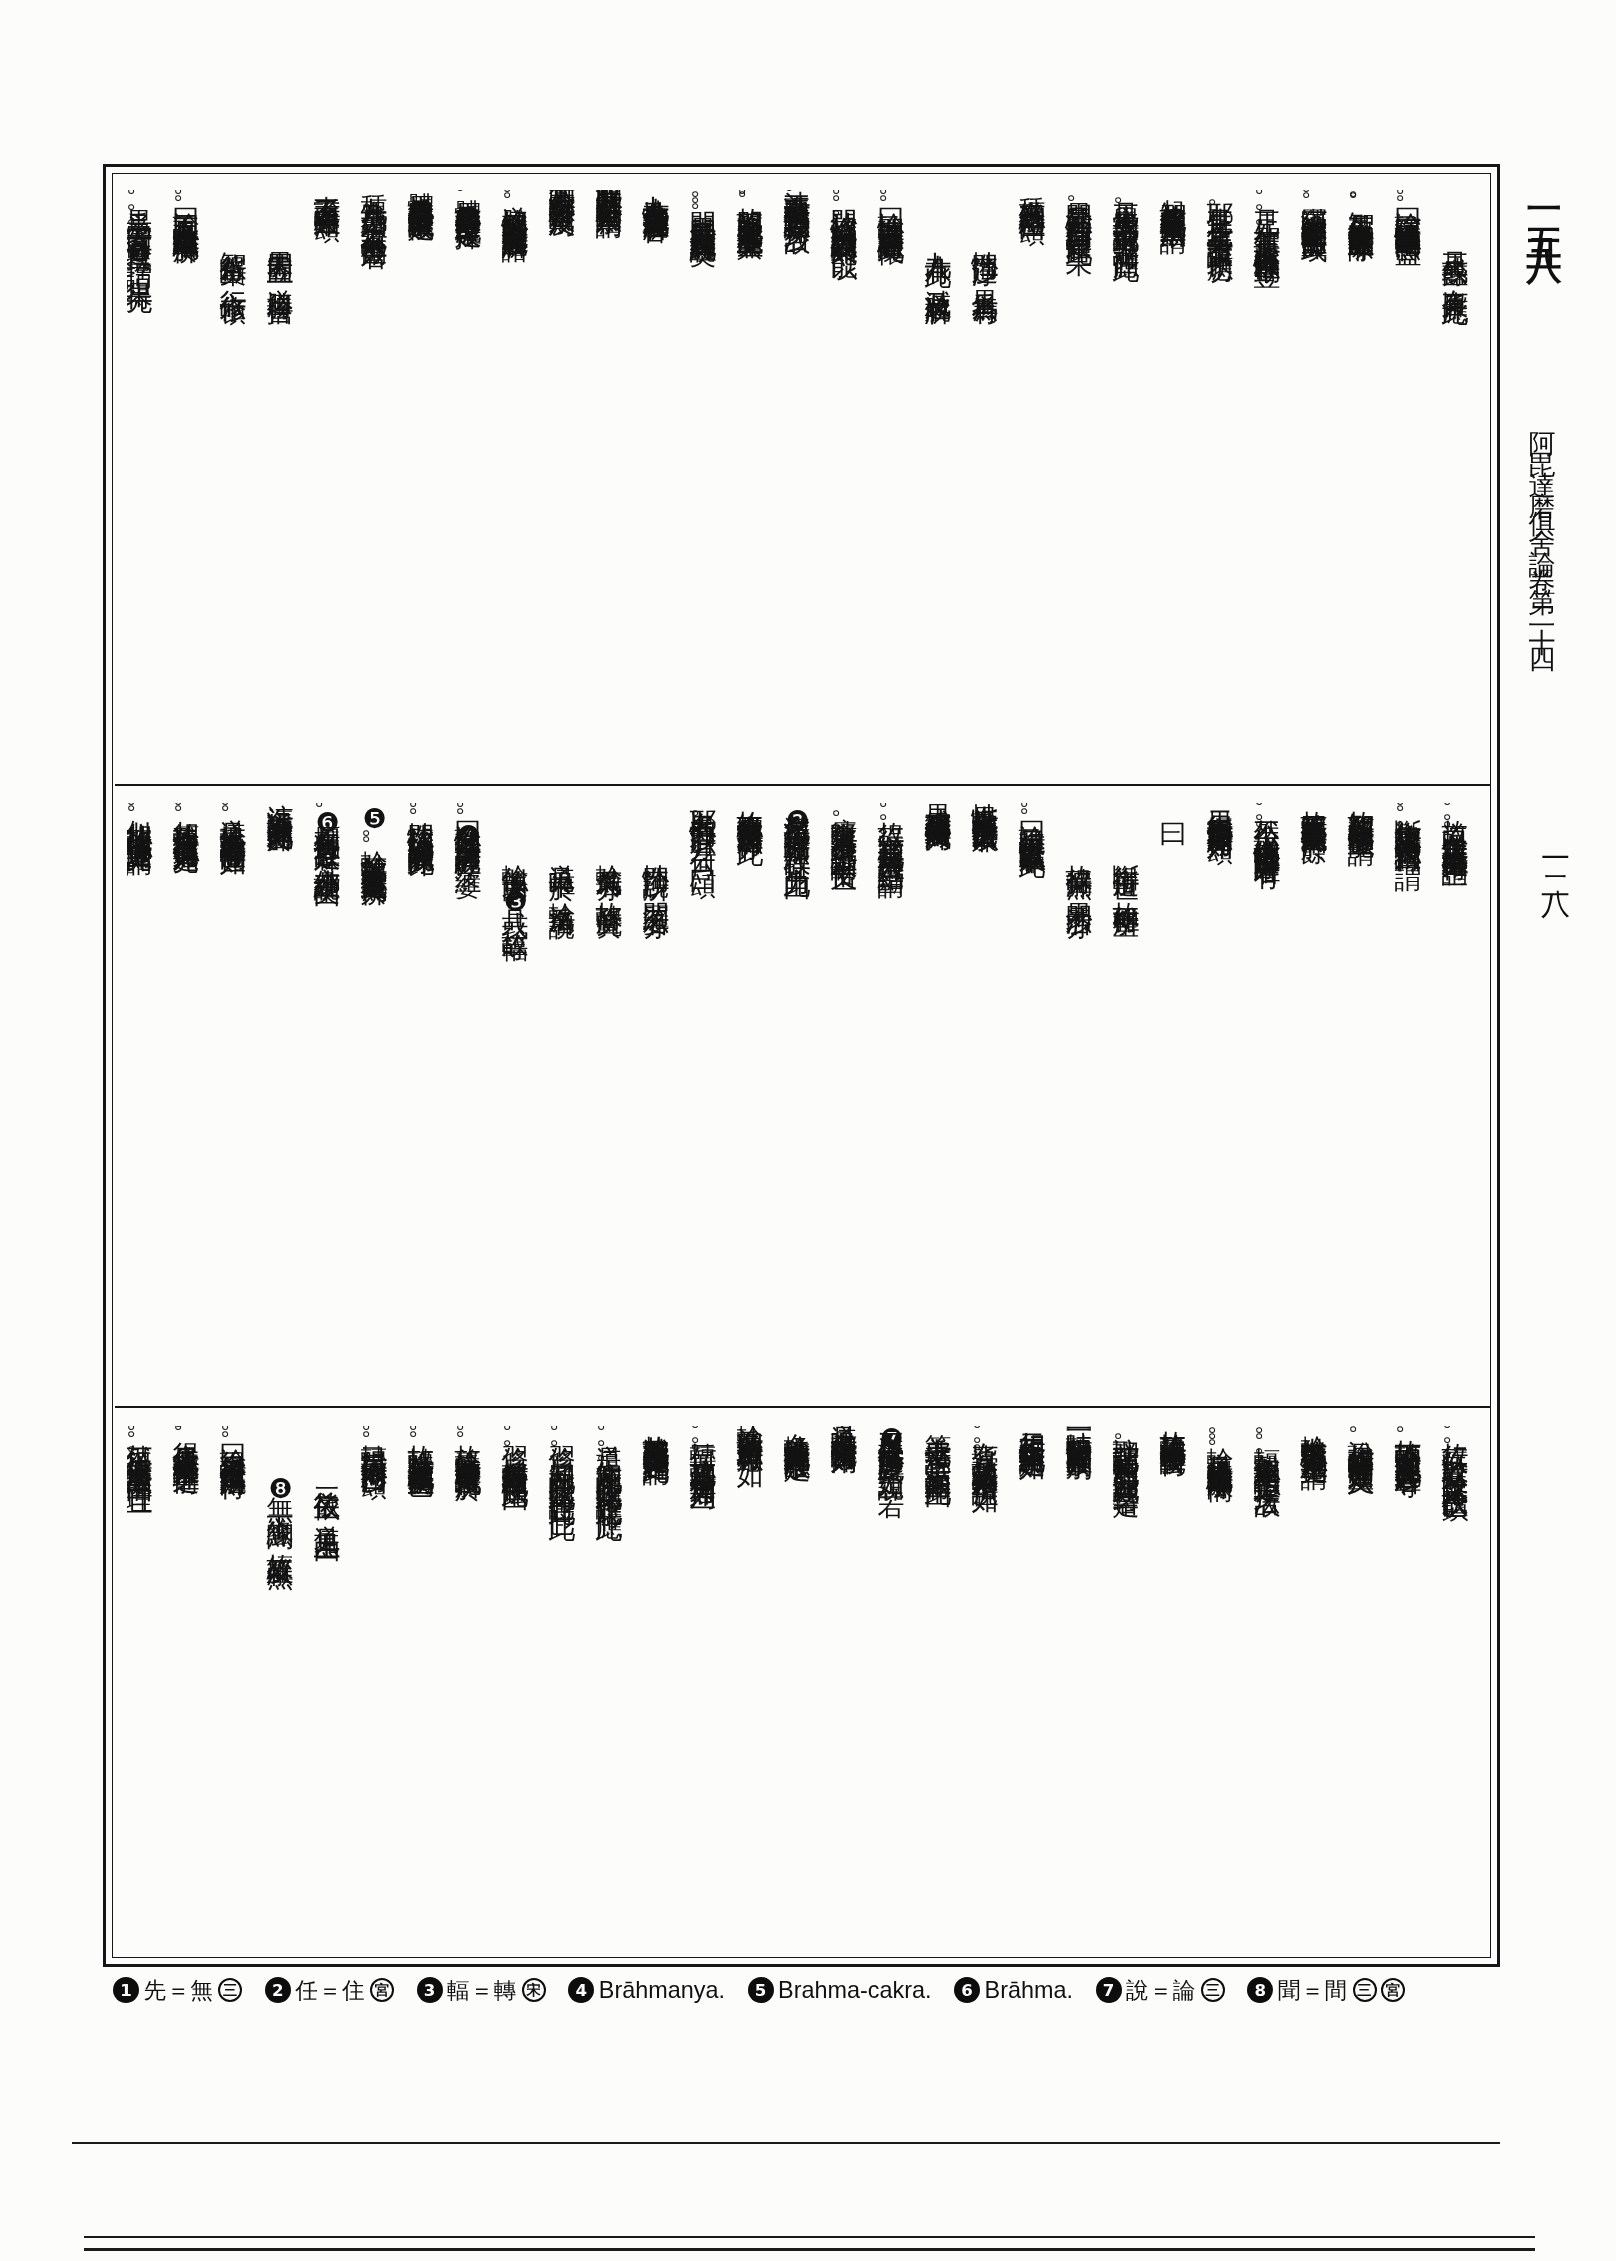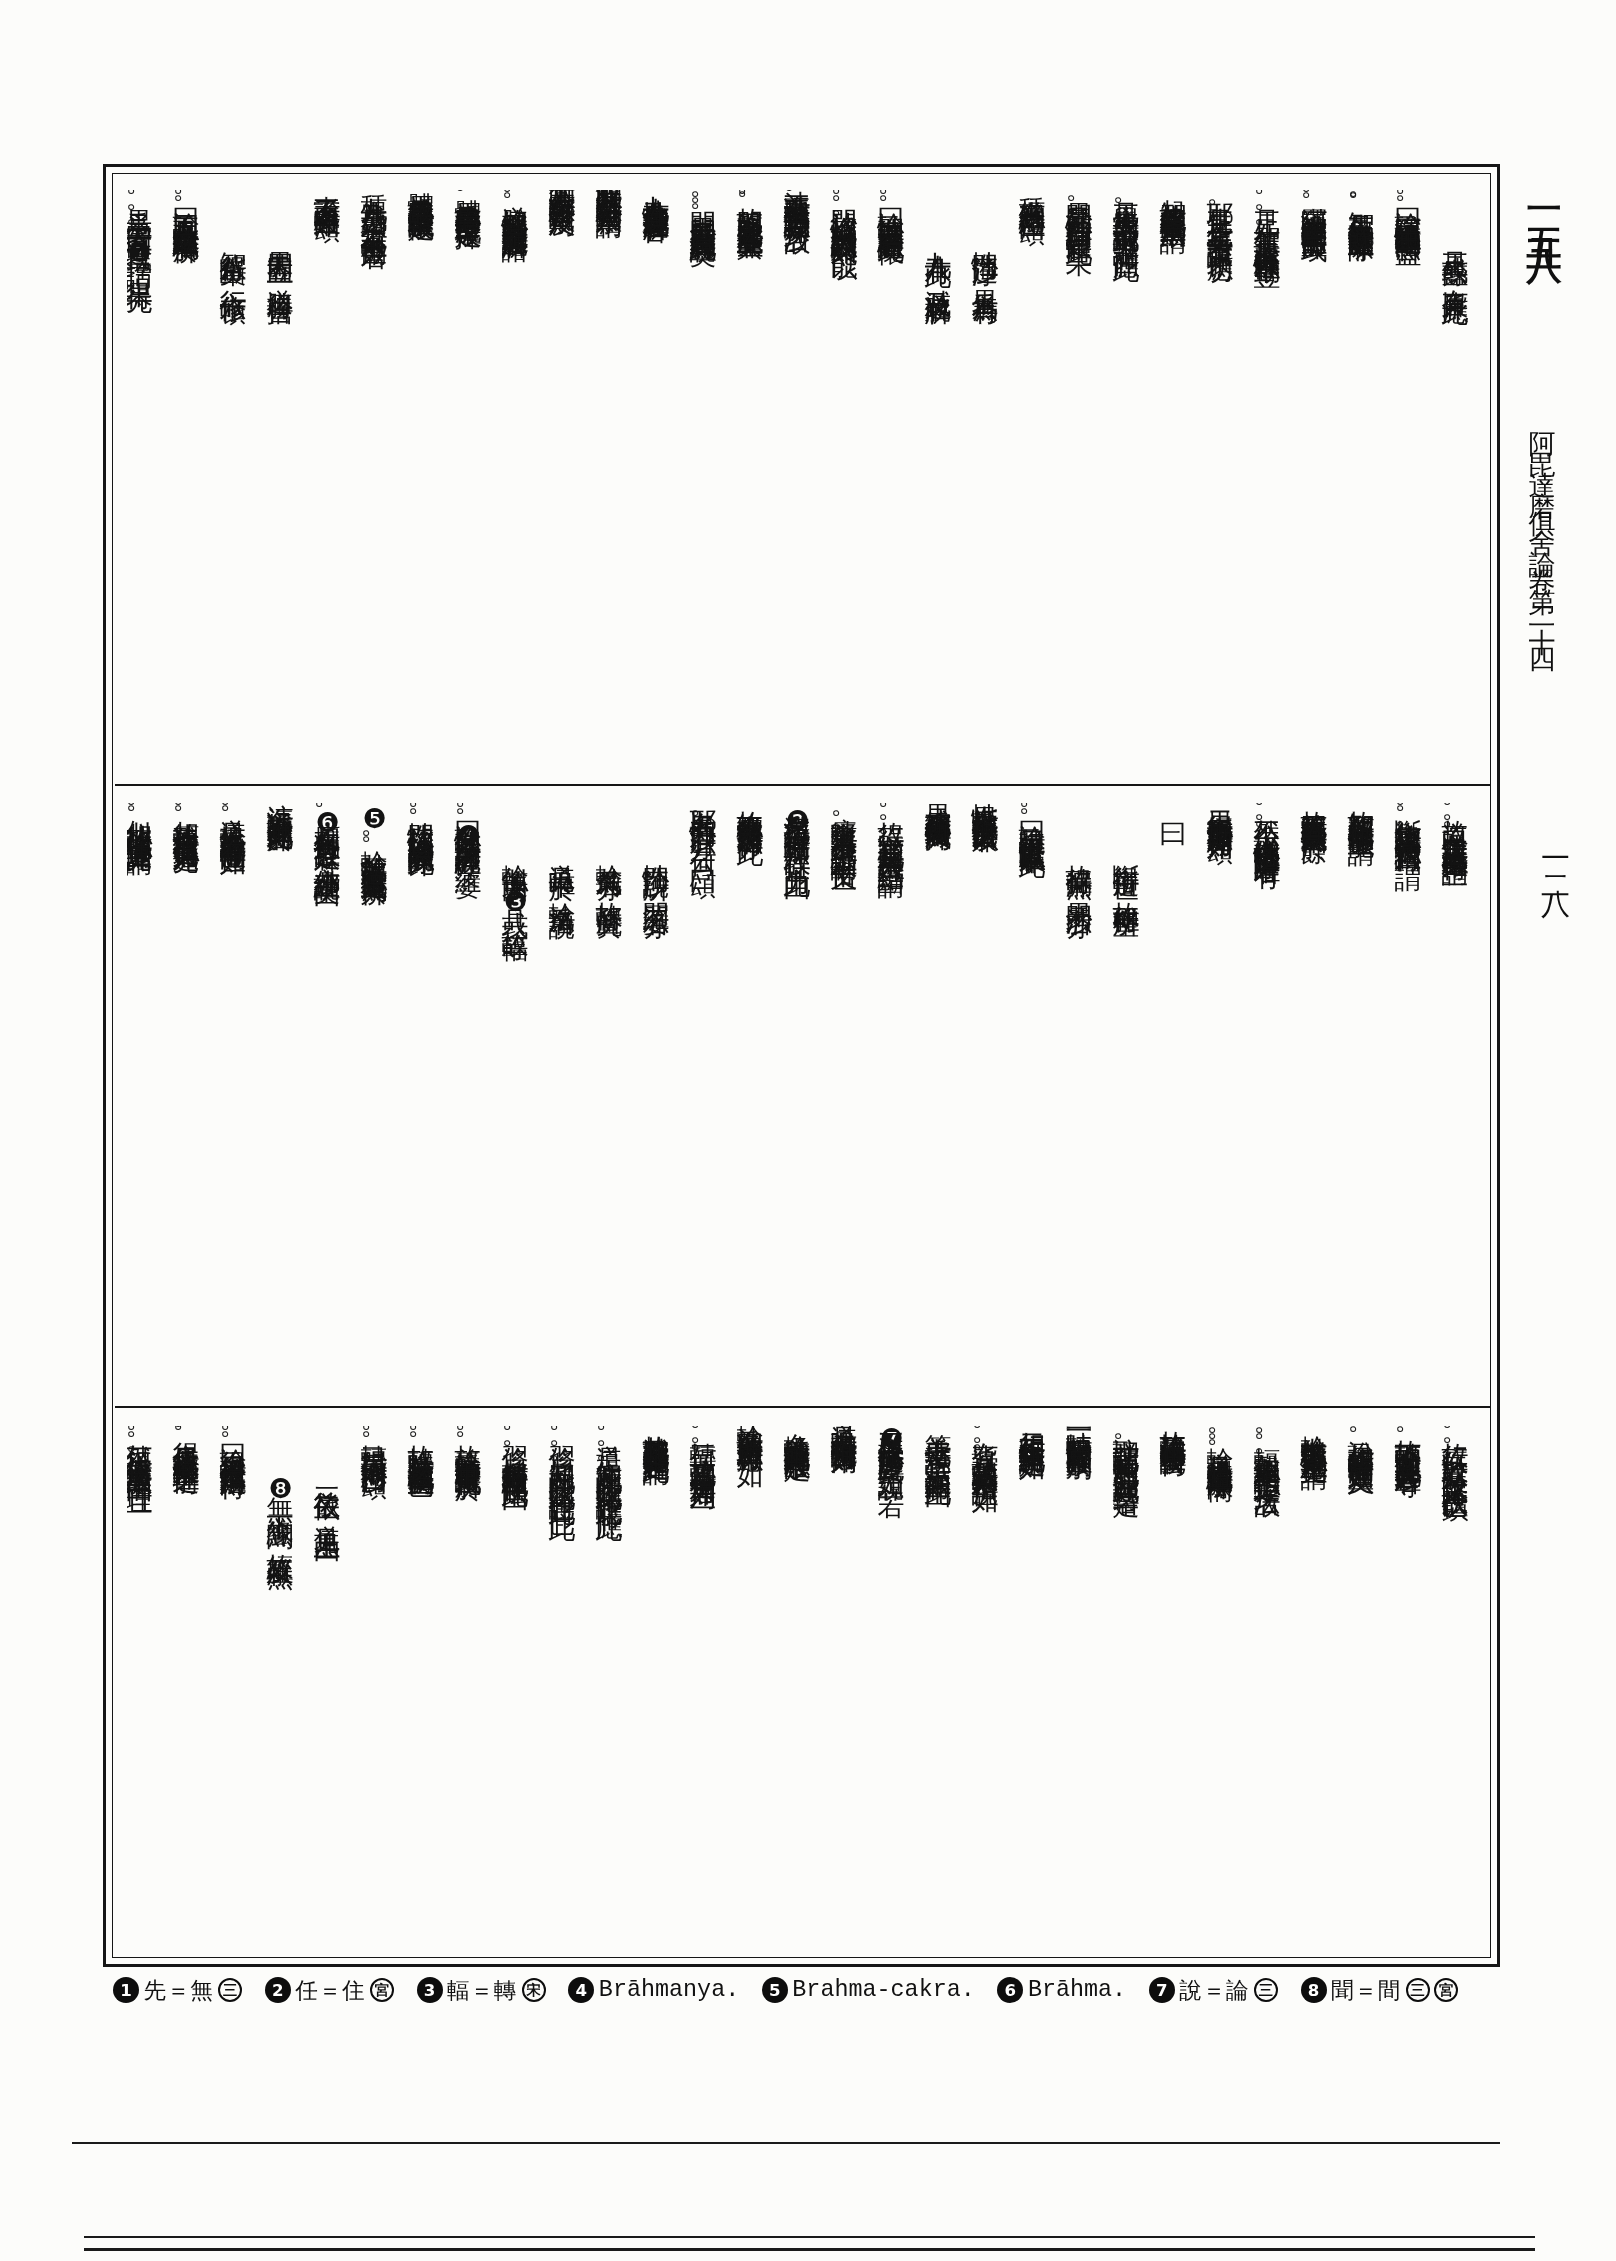--- a/index.html
+++ b/index.html
@@ -48,21 +48,21 @@
     position:absolute;left:113px;top:1972px;width:1387px;height:36px;
     display:flex;align-items:center;gap:22.6px;font-size:22.6px;color:#111;
   }
   .fn-item{display:inline-flex;align-items:center;gap:4.5px;white-space:nowrap;}
   .fn-marker{
     display:inline-flex;align-items:center;justify-content:center;
     width:26px;height:26px;border-radius:50%;background:#0d0d0d;color:#fff;
     font-size:16.6px;font-weight:bold;
   }
   .fn-text{font-size:22.6px;letter-spacing:0.8px;}
-  .fn-text.latin{font-family:Liberation Mono, monospace;font-size:23.4px;letter-spacing:0;}
+  .fn-text.latin{font-family:Liberation Sans, sans-serif;font-size:23.4px;letter-spacing:0;}
   .fn-ed{
     display:inline-flex;align-items:center;justify-content:center;
     width:24px;height:24px;border-radius:50%;border:2.3px solid #0d0d0d;
     font-size:14.3px;font-weight:bold;box-sizing:border-box;
   }
 
   
   .bottom-rule-1{position:absolute;left:72px;top:2142px;width:1428px;height:2.3px;background:#1a1a1a;}
   .bottom-rule-2a{position:absolute;left:84px;top:2236px;width:1451px;height:2.3px;background:#1a1a1a;}
   .bottom-rule-2b{position:absolute;left:84px;top:2248px;width:1451px;height:3px;background:#1a1a1a;}

